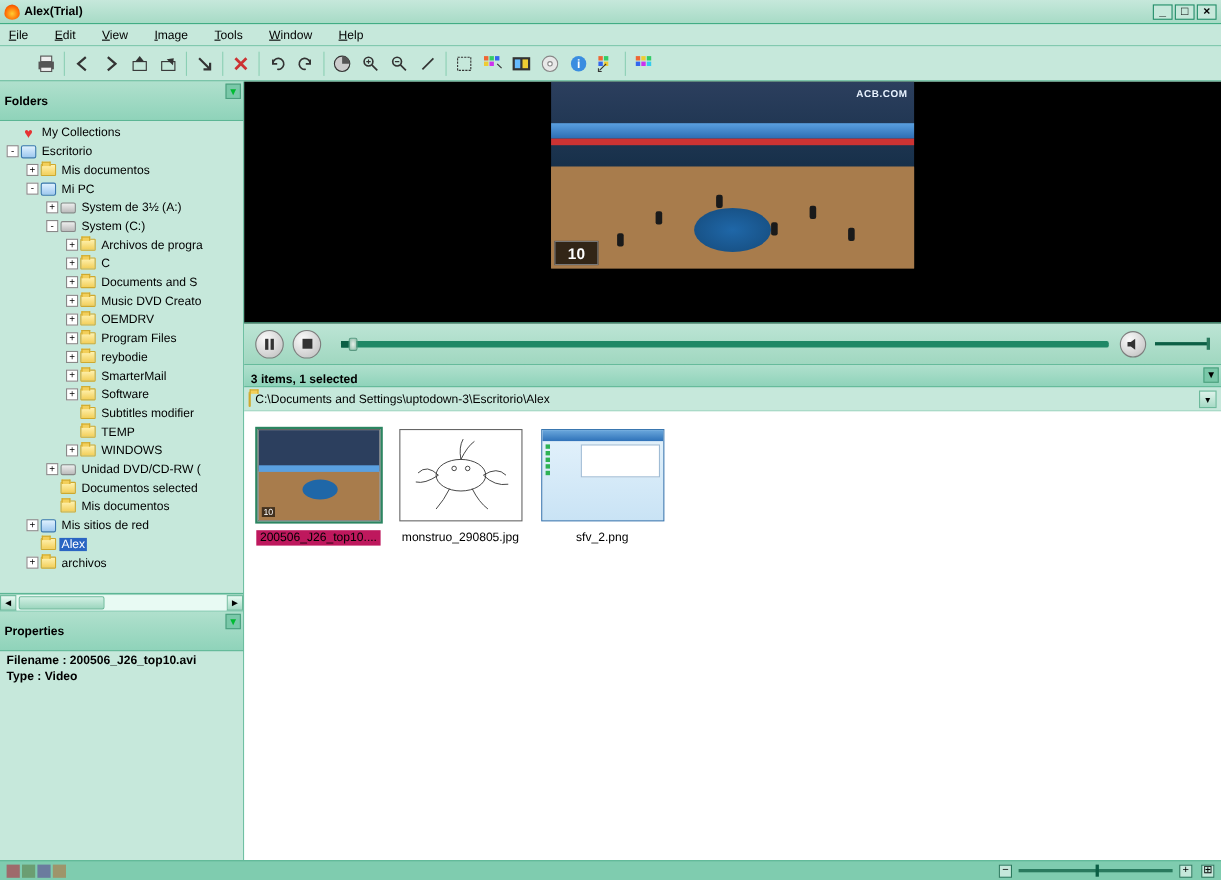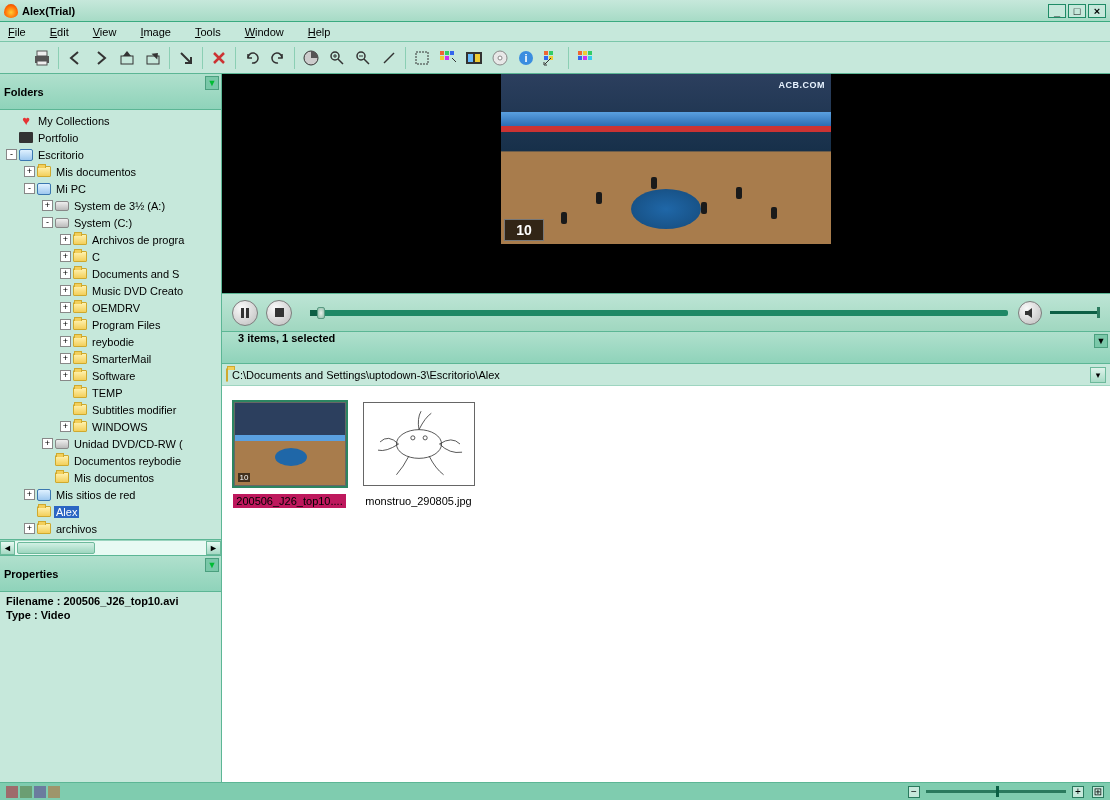--- a/index.html
+++ b/index.html
@@ -51,21 +51,21 @@
 .cbtn{width:26px;height:26px;border-radius:50%;background:radial-gradient(circle at 35% 30%,#fafafa,#bcbcbc);border:1px solid #7d7d7d;display:flex;align-items:center;justify-content:center;margin-right:8px;cursor:pointer;}
 .cbtn .pause{display:flex;gap:2px;}
 .cbtn .pause span{width:3px;height:10px;background:#333;}
 .cbtn .stop{width:9px;height:9px;background:#333;}
 .seek{flex:1;height:6px;background:#1f8866;position:relative;margin:0 10px;border-radius:2px;}
 .seek .played{position:absolute;left:0;top:0;height:100%;width:1%;background:#0c5f45;}
 .seek .handle{position:absolute;left:1%;top:-3px;width:8px;height:12px;background:radial-gradient(#e7efea,#8abba6);border:1px solid #5a9a82;border-radius:2px;}
 .volbtn{width:24px;height:24px;border-radius:50%;background:radial-gradient(circle at 35% 30%,#fafafa,#bcbcbc);border:1px solid #7d7d7d;display:flex;align-items:center;justify-content:center;cursor:pointer;}
 .vslider{width:50px;height:3px;background:#0c5f45;margin-left:8px;position:relative;}
 .vslider .vh{position:absolute;right:0;top:-4px;width:3px;height:11px;background:#2a7a5e;}
-.status{height:32px;background:linear-gradient(#b0e0cd,#8fd3ba);border-bottom:1px solid #5cb695;display:flex;align-items:flex-start;padding:0 16px;font-weight:bold;position:relative;}
+.status{height:20px;background:linear-gradient(#b0e0cd,#8fd3ba);border-bottom:1px solid #5cb695;display:flex;align-items:flex-end;padding:0 6px;font-weight:bold;position:relative;}
 .status .drop{position:absolute;right:2px;top:2px;width:14px;height:14px;background:#7ac8a9;border:1px solid #4a9f7e;display:flex;align-items:center;justify-content:center;font-size:9px;}
 .pathbar{height:22px;background:#c6e8db;display:flex;align-items:center;padding:0 4px;border-bottom:1px solid #9ed5c0;}
 .pathbar .fic{margin-right:4px;}
 .pathbar .path{flex:1;}
 .pathbar .dd{width:16px;height:16px;background:linear-gradient(#dff3eb,#a7dbc6);border:1px solid #6db99b;display:flex;align-items:center;justify-content:center;font-size:9px;}
 .thumbs{flex:1;background:#fff;padding:16px 10px;display:flex;align-items:flex-start;gap:14px;}
 .thumb{width:115px;display:flex;flex-direction:column;align-items:center;}
 .thumb .img{width:112px;height:84px;border:1px solid #666;background:#fff;position:relative;overflow:hidden;}
 .thumb.sel .img{outline:2px solid #2c8561;}
 .thumb .cap{margin-top:8px;text-align:center;padding:1px 3px;max-width:115px;overflow:hidden;text-overflow:ellipsis;white-space:nowrap;}
@@ -267,27 +267,20 @@
     </div>
     <div class="tree" id="tree">
         <div class="row" style="padding-left: 4px;">
           <span class="twspace"></span>
           <span class="ico">
             <span class="heart-ico">♥</span>
           </span>
           <span class="lbl">My Collections</span>
         </div>
         <div class="row" style="padding-left: 4px;">
-          <span class="twspace"></span>
-          <span class="ico">
-            <span style="width:14px;height:11px;background:#333;border-radius:1px;display:inline-block;"></span>
-          </span>
-          <span class="lbl">Portfolio</span>
-        </div>
-        <div class="row" style="padding-left: 4px;">
           <span class="tw">-</span>
           <span class="ico">
             <span class="pc-ico"></span>
           </span>
           <span class="lbl">Escritorio</span>
         </div>
         <div class="row" style="padding-left: 22px;">
           <span class="tw">+</span>
           <span class="ico">
             <span class="folder-ico"></span>
@@ -376,49 +369,49 @@
           <span class="ico">
             <span class="folder-ico"></span>
           </span>
           <span class="lbl">Software</span>
         </div>
         <div class="row" style="padding-left: 58px;">
           <span class="twspace"></span>
           <span class="ico">
             <span class="folder-ico"></span>
           </span>
+          <span class="lbl">Subtitles modifier</span>
+        </div>
+        <div class="row" style="padding-left: 58px;">
+          <span class="twspace"></span>
+          <span class="ico">
+            <span class="folder-ico"></span>
+          </span>
           <span class="lbl">TEMP</span>
-        </div>
-        <div class="row" style="padding-left: 58px;">
-          <span class="twspace"></span>
-          <span class="ico">
-            <span class="folder-ico"></span>
-          </span>
-          <span class="lbl">Subtitles modifier</span>
         </div>
         <div class="row" style="padding-left: 58px;">
           <span class="tw">+</span>
           <span class="ico">
             <span class="folder-ico"></span>
           </span>
           <span class="lbl">WINDOWS</span>
         </div>
         <div class="row" style="padding-left: 40px;">
           <span class="tw">+</span>
           <span class="ico">
             <span class="drive-ico"></span>
           </span>
           <span class="lbl">Unidad DVD/CD-RW (</span>
         </div>
         <div class="row" style="padding-left: 40px;">
           <span class="twspace"></span>
           <span class="ico">
             <span class="folder-ico"></span>
           </span>
-          <span class="lbl">Documentos reybodie</span>
+          <span class="lbl">Documentos selected</span>
         </div>
         <div class="row" style="padding-left: 40px;">
           <span class="twspace"></span>
           <span class="ico">
             <span class="folder-ico"></span>
           </span>
           <span class="lbl">Mis documentos</span>
         </div>
         <div class="row" style="padding-left: 22px;">
           <span class="tw">+</span>
@@ -523,20 +516,36 @@
               <g stroke="#333" stroke-width="0.8" fill="none">
                 <ellipse cx="50" cy="40" rx="22" ry="14"></ellipse>
                 <path d="M30 40 Q20 30 12 38 M30 40 Q18 48 10 46 M70 40 Q82 32 90 40 M70 40 Q80 50 92 48 M50 26 Q48 15 52 8 M50 26 Q56 14 62 10 M40 52 Q35 62 28 70 M60 52 Q66 64 74 70"></path>
                 <circle cx="44" cy="34" r="2"></circle>
                 <circle cx="56" cy="34" r="2"></circle>
               </g>
             </svg>
           </div>
           <div class="cap">monstruo_290805.jpg</div>
         </div>
+        <div class="thumb">
+          <div class="img window">
+            <div class="wt"></div>
+            <div class="wc">
+              <div class="wl">
+                <div></div>
+                <div></div>
+                <div></div>
+                <div></div>
+                <div></div>
+              </div>
+              <div class="wr"></div>
+            </div>
+          </div>
+          <div class="cap">sfv_2.png</div>
+        </div>
       </div>
   </div>
 </div>
 
 <div class="bottombar">
   <span id="clrs" style="display:flex;">
       <span class="colorpatch" style="background: rgb(158, 107, 107);"></span>
       <span class="colorpatch" style="background: rgb(107, 158, 114);"></span>
       <span class="colorpatch" style="background: rgb(107, 124, 158);"></span>
       <span class="colorpatch" style="background: rgb(158, 149, 107);"></span>

